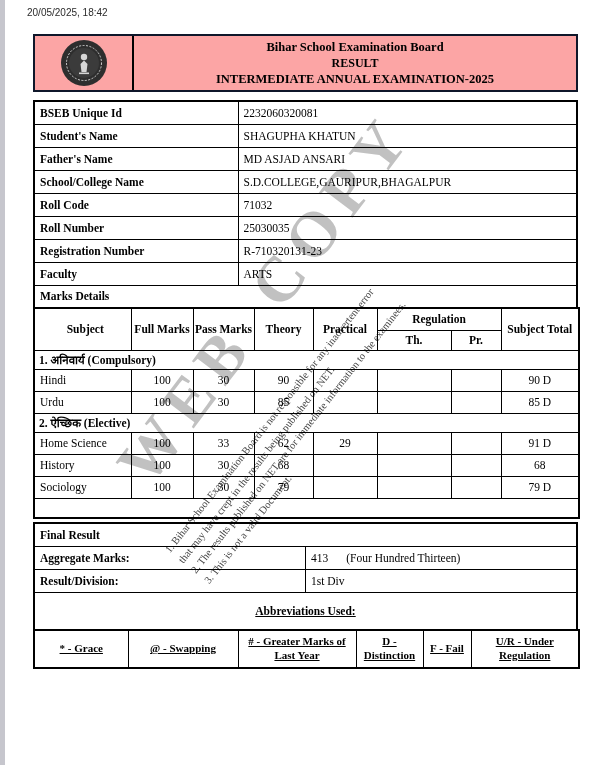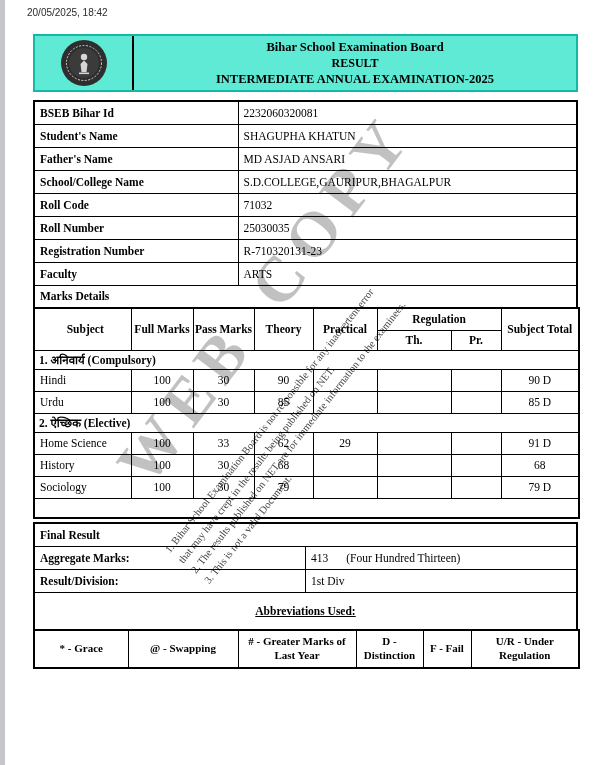--- a/index.html
+++ b/index.html
@@ -9,21 +9,21 @@
   .page-edge { position:absolute; left:0; top:0; width:5px; height:765px; background:#c6c6cd; }
 
   .timestamp {
     position:absolute; left:27px; top:7px;
     font-family:"Liberation Sans", sans-serif; font-size:10px; color:#2b2b2b;
   }
 
   .doc { position:absolute; left:33px; top:34px; width:545px; }
 
   
-  .header-box { display:flex; border:2px solid #14b8a6; height:58px; background:#5eead4; }
+  .header-box { display:flex; border:2px solid #0f172a; height:58px; background:#fca5a5; }
   .logo-cell { width:99px; border-right:2px solid #000; display:flex; align-items:center; justify-content:center; }
   .title-cell { flex:1; display:flex; flex-direction:column; align-items:center; justify-content:center; line-height:16px; }
   .title-line { font-weight:bold; font-size:12.5px; }
   .title-line.small { font-size:12px; }
 
   table { border-collapse:collapse; width:545px; table-layout:fixed; background:transparent; }
   table, td { border:1.5px solid #000; }
   table { border-width:2px; }
   td { vertical-align:middle; font-size:11.5px; padding:0 0 0 5px; height:23px; overflow:hidden; }
 
@@ -42,21 +42,21 @@
   .marks-table td.section { text-align:left; font-weight:bold; padding-left:4px; height:19px; }
   .marks-table tr.datarow td { height:22px; }
   .marks-table td.emptyrow { height:20px; }
 
   .result-table { margin-top:3px; }
   .result-table td.lbl { font-weight:bold; width:204px; }
   .result-table td.center-title { text-align:center; font-weight:bold; height:38px; padding:0; }
   .underline { text-decoration:underline; }
   .agg-words { margin-left:18px;margin-top:40px; }
 
-  .abbr-table { margin-top:-2px; }
+  .abbr-table { margin-top:-2px;text-decoration:underline; }
   .abbr-table td { text-align:center; font-weight:bold; font-size:11px; line-height:1.25; padding:2px; height:38px; }
 
   
   .watermark {
     position:absolute; left:25px; top:262px; width:480px;
     text-align:center; font-size:64px; font-weight:600;
     letter-spacing:10px; word-spacing:16px;
     color:#8f8f8f; opacity:0.55;
     transform:rotate(-53deg); transform-origin:center;
     pointer-events:none; white-space:nowrap;
@@ -104,21 +104,21 @@
     <div class="title-cell">
       <div class="title-line">Bihar School Examination Board</div>
       <div class="title-line small">RESULT</div>
       <div class="title-line">INTERMEDIATE ANNUAL EXAMINATION-2025</div>
     </div>
   </div>
 
   <table class="info-table">
     <tbody>
         <tr>
-      <td class="lbl">BSEB Bihar Id</td>
+      <td class="lbl">BSEB Unique Id</td>
       <td class="val">2232060320081</td>
     </tr>
     <tr>
       <td class="lbl">Student's Name</td>
       <td class="val">SHAGUPHA KHATUN</td>
     </tr>
     <tr>
       <td class="lbl">Father's Name</td>
       <td class="val">MD ASJAD ANSARI</td>
     </tr>

